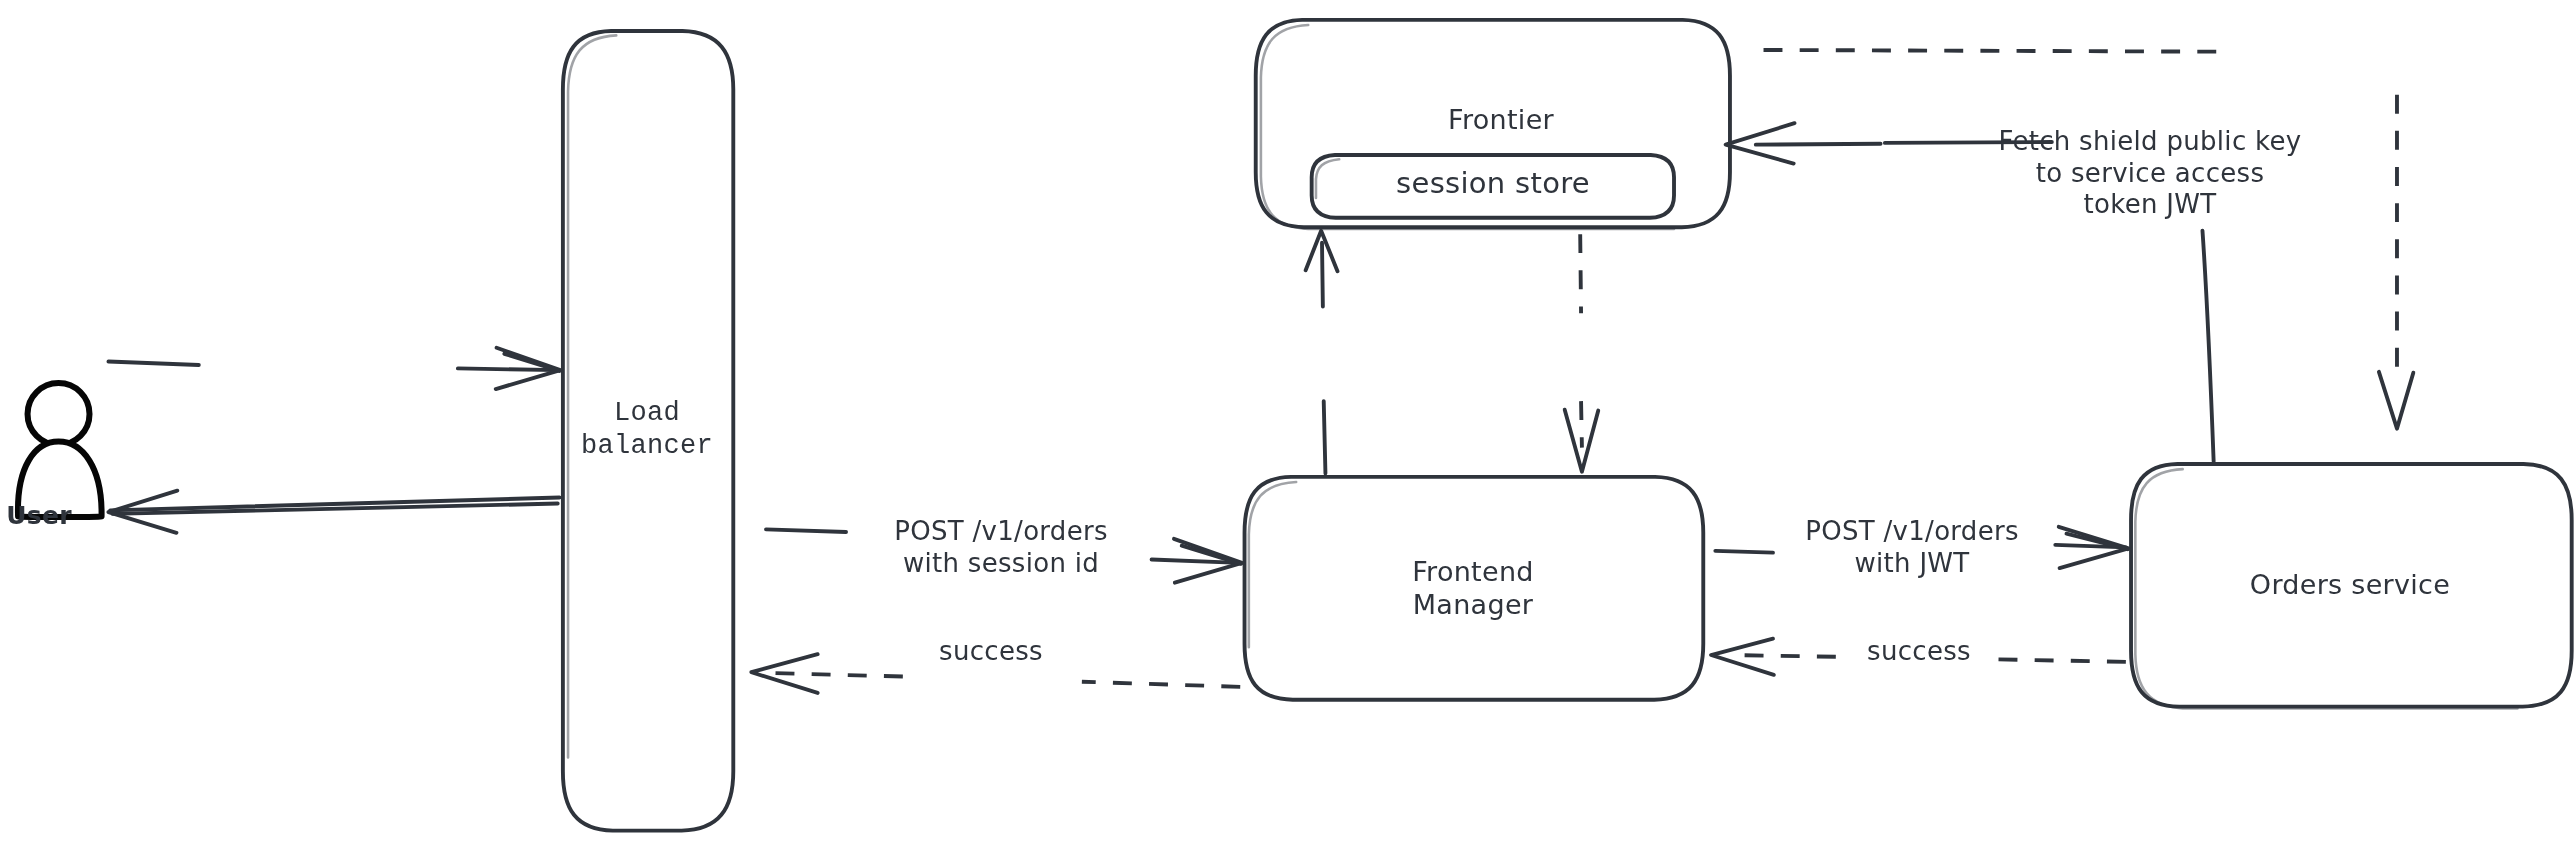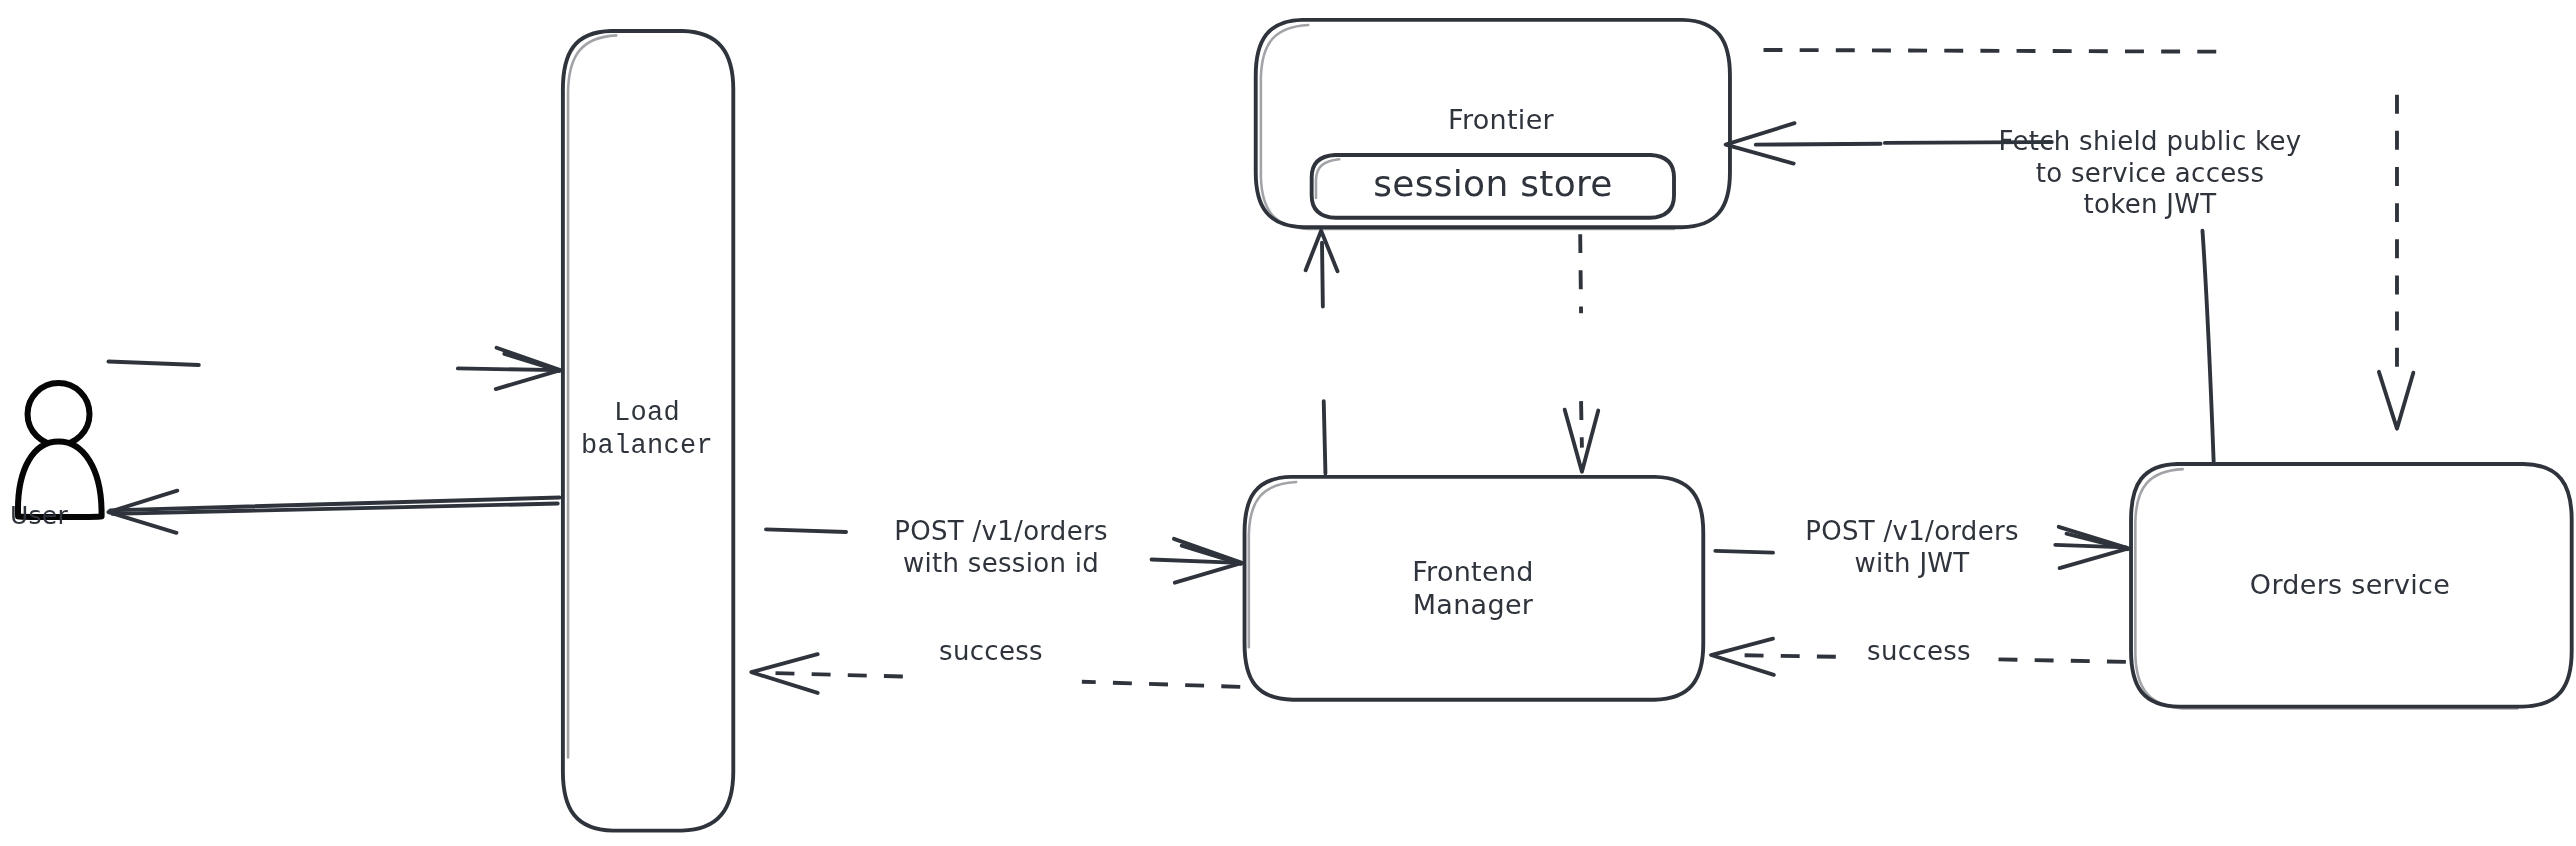--- a/index.html
+++ b/index.html
@@ -11,21 +11,21 @@
   .edge{fill:none;stroke:#2f343c;stroke-width:4.5;stroke-linecap:round;stroke-linejoin:round;}
   .edge-dash{fill:none;stroke:#2f343c;stroke-width:4.5;stroke-linecap:butt;stroke-dasharray:22 20;}
   .edge-head{fill:none;stroke:#2f343c;stroke-width:4.5;stroke-linecap:round;stroke-linejoin:round;}
   .actor-line{fill:#ffffff;stroke:#060606;stroke-width:7;stroke-linejoin:round;stroke-linecap:round;}
   .hatch-fill{stroke:#c4ccd6;stroke-width:2.4;}
   .lbl{position:absolute;color:#2f343c;font-family:"DejaVu Sans", sans-serif;
        font-size:26px;line-height:1.22;text-align:center;white-space:pre-line;
        letter-spacing:0.3px;transform:translate(-50%,-50%);pointer-events:none;}
   .lbl-node{font-size:27px;}
   .lbl-actor{font-size:25px;}
-  .lbl-sub{font-size:36px;}
+  .lbl-sub{font-size:29px;}
 </style>
 </head>
 <body>
 
 <div id="stage">
 
   <svg id="canvas" viewBox="0 0 2993 984">
     <defs>
       <pattern id="hatch" width="34" height="34" patternUnits="userSpaceOnUse" patternTransform="rotate(45)">
         <line class="hatch-fill" x1="0" y1="0" x2="0" y2="34"></line>
@@ -137,21 +137,21 @@
       <path class="edge-head" d="M 2085 143 L 2005 168 L 2084 190"></path>
     </g>
 
     <g>
       <path class="edge-dash" d="M 2049 58 L 2585 60"></path>
       <path class="edge-dash" d="M 2785 110 L 2785 430"></path>
       <path class="edge-head" d="M 2764 432 L 2785 498 L 2804 433"></path>
     </g>
   </svg>
 
-  <div class="lbl lbl-actor" style="left:39px;top:516px;">User</div>
+  <div class="lbl lbl-actor" style="left:39px;top:516px;font-weight:bold;">User</div>
 
   <div class="lbl lbl-node" style="left:647px;top:430px;font-family:Liberation Mono, monospace;">Load
 balancer</div>
 
   <div class="lbl lbl-node" style="left:1493px;top:120px;margin-left:8px;">Frontier</div>
 
   <div class="lbl lbl-sub" style="left:1493px;top:184px;">session store</div>
 
   <div class="lbl lbl-node" style="left:1473px;top:589px;">Frontend
 Manager</div>

